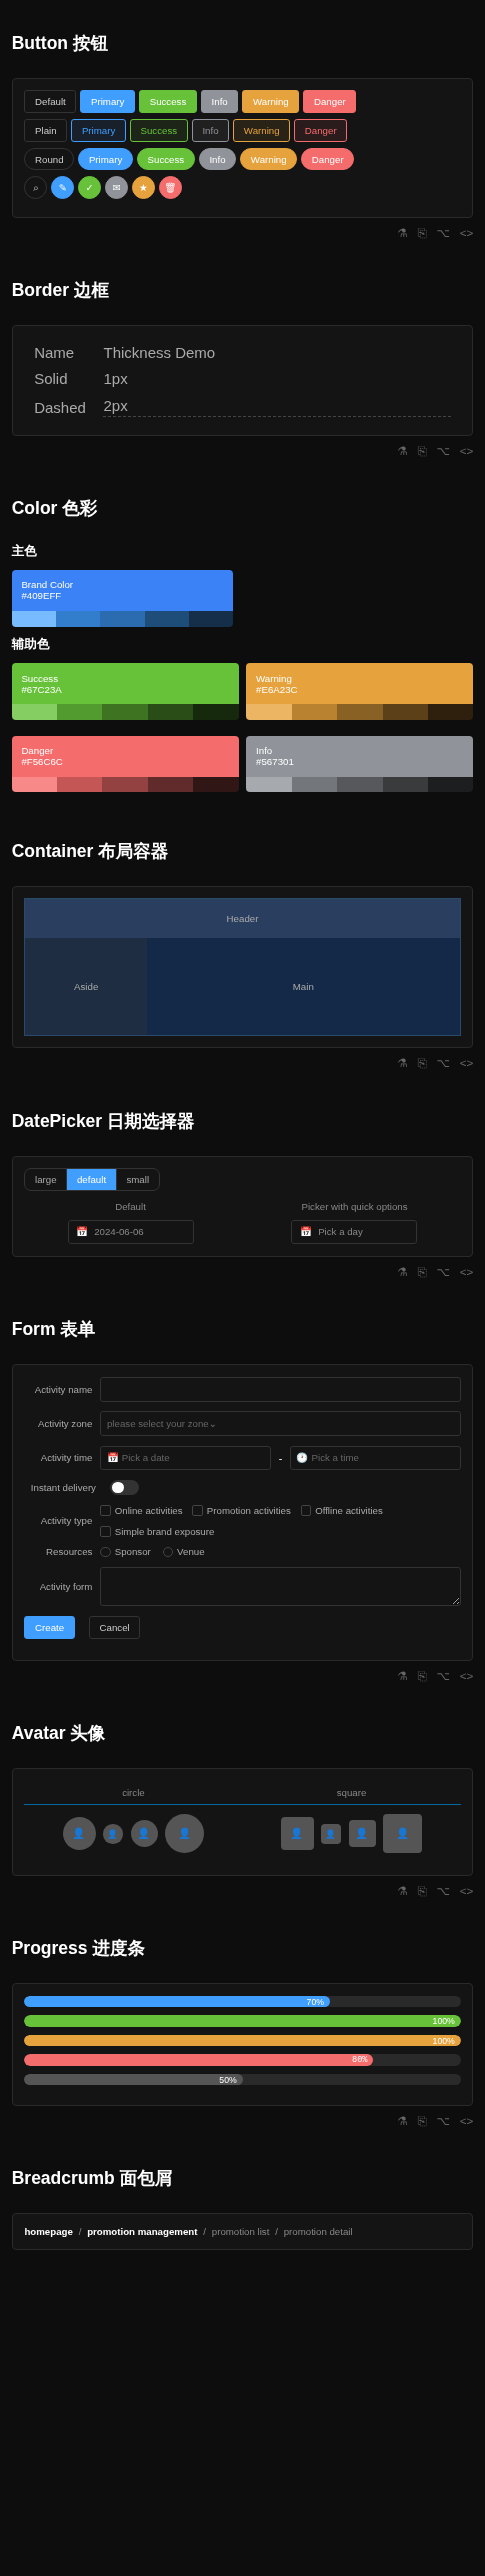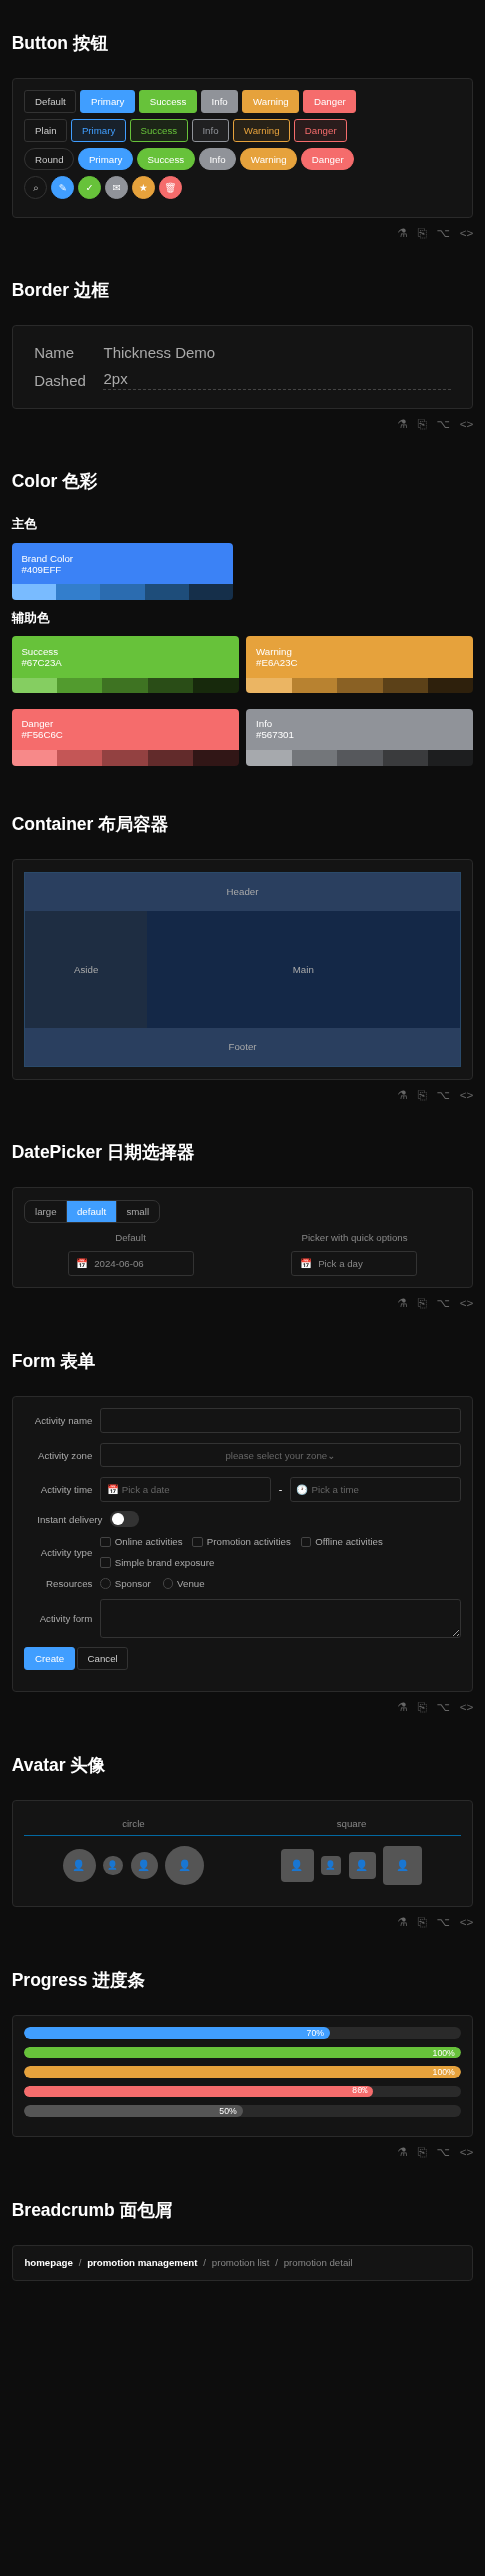--- a/index.html
+++ b/index.html
@@ -28,21 +28,21 @@
 .tbl td:first-child{width:58px}
 .dashed-line{border-top:1px dashed #444;margin-top:1.9px}
 .sub{font-size:12.6px;font-weight:600;margin:9.7px 0}
 .palette{border-radius:3.9px;overflow:hidden;margin-bottom:7.8px}
 .pal-main{padding:9.7px;font-size:9.7px;color:#fff}
 .pal-shades{display:flex;height:15.5px}
 .pal-shades div{flex:1}
 .pal-grid{display:grid;grid-template-columns:1fr 1fr;gap:7.8px}
 .container-demo{display:flex;flex-direction:column;border:1px solid #2a4a6a}
 .c-header,.c-footer{background:#2a3f5f;text-align:center;padding:13.6px;font-size:9.7px;color:#aaa}
-.c-body{display:flex;height:117px}
+.c-body{display:flex;height:97px}
 .c-aside{background:#1e2d42;width:28%;display:flex;align-items:center;justify-content:center;font-size:9.7px;color:#aaa}
 .c-main{background:#142847;flex:1;display:flex;align-items:center;justify-content:center;font-size:9.7px;color:#aaa}
 .tabs{display:flex;border:1px solid #333;width:fit-content;border-radius:7px;overflow:hidden}
 .tab{padding:4.9px 9.7px;font-size:9.7px;border-right:1px solid #333;cursor:pointer;color:#aaa}
 .tab.active{background:#409EFF;color:#fff}
 .dp-grid{display:grid;grid-template-columns:1fr 1fr;gap:11.7px;margin-top:9.7px}
 .dp-col{text-align:center}
 .dp-label{font-size:9.7px;color:#888;margin-bottom:7.8px}
 .dp-input{border:1px solid #333;border-radius:2.9px;padding:5.8px 7.8px;font-size:9.7px;color:#888;margin:0 auto;width:126px;display:flex;align-items:center;gap:5.8px}
 .form-row{display:flex;align-items:center;margin-bottom:9.7px;gap:7.8px}
@@ -125,20 +125,24 @@
 <div class="section">
 <div class="title">Border 边框</div>
 <div class="card">
 <table class="tbl">
 <tbody>
           <tr>
             <td>Name</td>
             <td>Thickness Demo</td>
           </tr>
 <tr>
+            <td>Solid</td>
+            <td>1px</td>
+          </tr>
+<tr>
             <td>Dashed</td>
             <td><span>2px</span><div class="dashed-line"></div></td>
           </tr>
 </tbody>
       </table>
 </div>
 <div class="actions">
       <span>⚗</span>
       <span>⎘</span>
       <span>⌥</span>
@@ -221,21 +225,20 @@
 
 <div class="section">
 <div class="title">Container 布局容器</div>
 <div class="card">
 <div class="container-demo">
 <div class="c-header">Header</div>
 <div class="c-body">
           <div class="c-aside">Aside</div>
           <div class="c-main">Main</div>
         </div>
-<div class="c-footer">Footer</div>
 </div>
 </div>
 <div class="actions">
       <span>⚗</span>
       <span>⎘</span>
       <span>⌥</span>
       <span>&lt;&gt;</span>
     </div>
 </div>
 
@@ -274,33 +277,33 @@
 
 <div class="section">
 <div class="title">Form 表单</div>
 <div class="card">
 <div class="form-row">
         <div class="form-label">Activity name</div>
         <input class="form-input" style="">
       </div>
 <div class="form-row">
         <div class="form-label">Activity zone</div>
-        <div class="form-input" style="display:flex;justify-content:center">
+        <div class="form-input" style="display:flex;justify-content:flex-start">
           <span>please select your zone</span>
           <span>⌄</span>
         </div>
       </div>
 <div class="form-row">
         <div class="form-label">Activity time</div>
         <div class="form-input"><span>📅</span> <span>Pick a date</span></div>
         <span>-</span>
         <div class="form-input"><span>🕐</span> <span>Pick a time</span></div>
       </div>
 <div class="form-row">
-        <div class="form-label" style="width:78px;text-align:right">Instant delivery</div>
+        <div class="form-label" style="width:78px;text-align:center">Instant delivery</div>
         <div class="switch"></div>
       </div>
 <div class="form-row">
         <div class="form-label">Activity type</div>
         <div style="flex:1;display:flex;flex-wrap:wrap;gap:9.7px">
 <div class="chk">
             <div class="chk-box"></div>
             <span>Online activities</span>
           </div>
 <div class="chk">
@@ -327,21 +330,21 @@
 <div class="chk">
             <div class="radio-c"></div>
             <span>Venue</span>
           </div>
 </div>
       </div>
 <div class="form-row">
         <div class="form-label">Activity form</div>
         <textarea class="form-input" style="height: 39px;"></textarea>
       </div>
-<div class="form-row" style="gap:2px;margin-top:5.8px">
+<div class="form-row" style="gap:14px;margin-top:5.8px">
 <button class="btn btn-primary">Create</button>
 <button class="btn">Cancel</button>
 </div>
 </div>
 <div class="actions">
       <span>⚗</span>
       <span>⎘</span>
       <span>⌥</span>
       <span>&lt;&gt;</span>
     </div>

